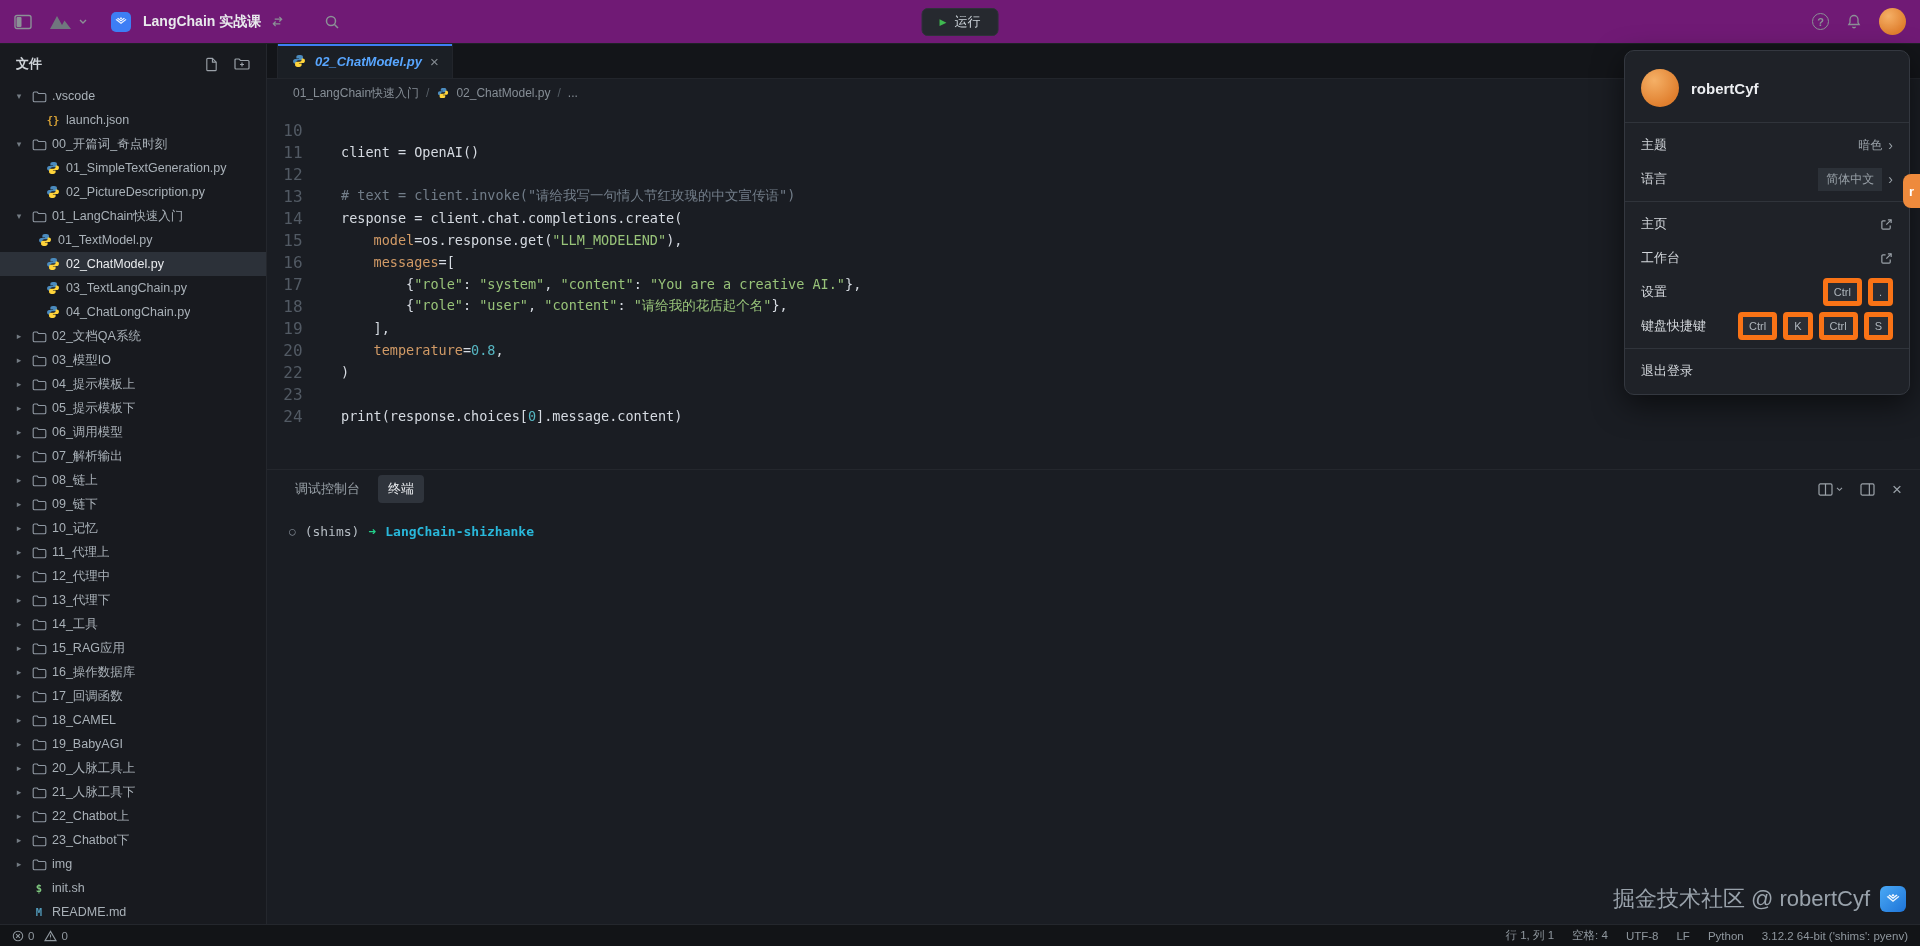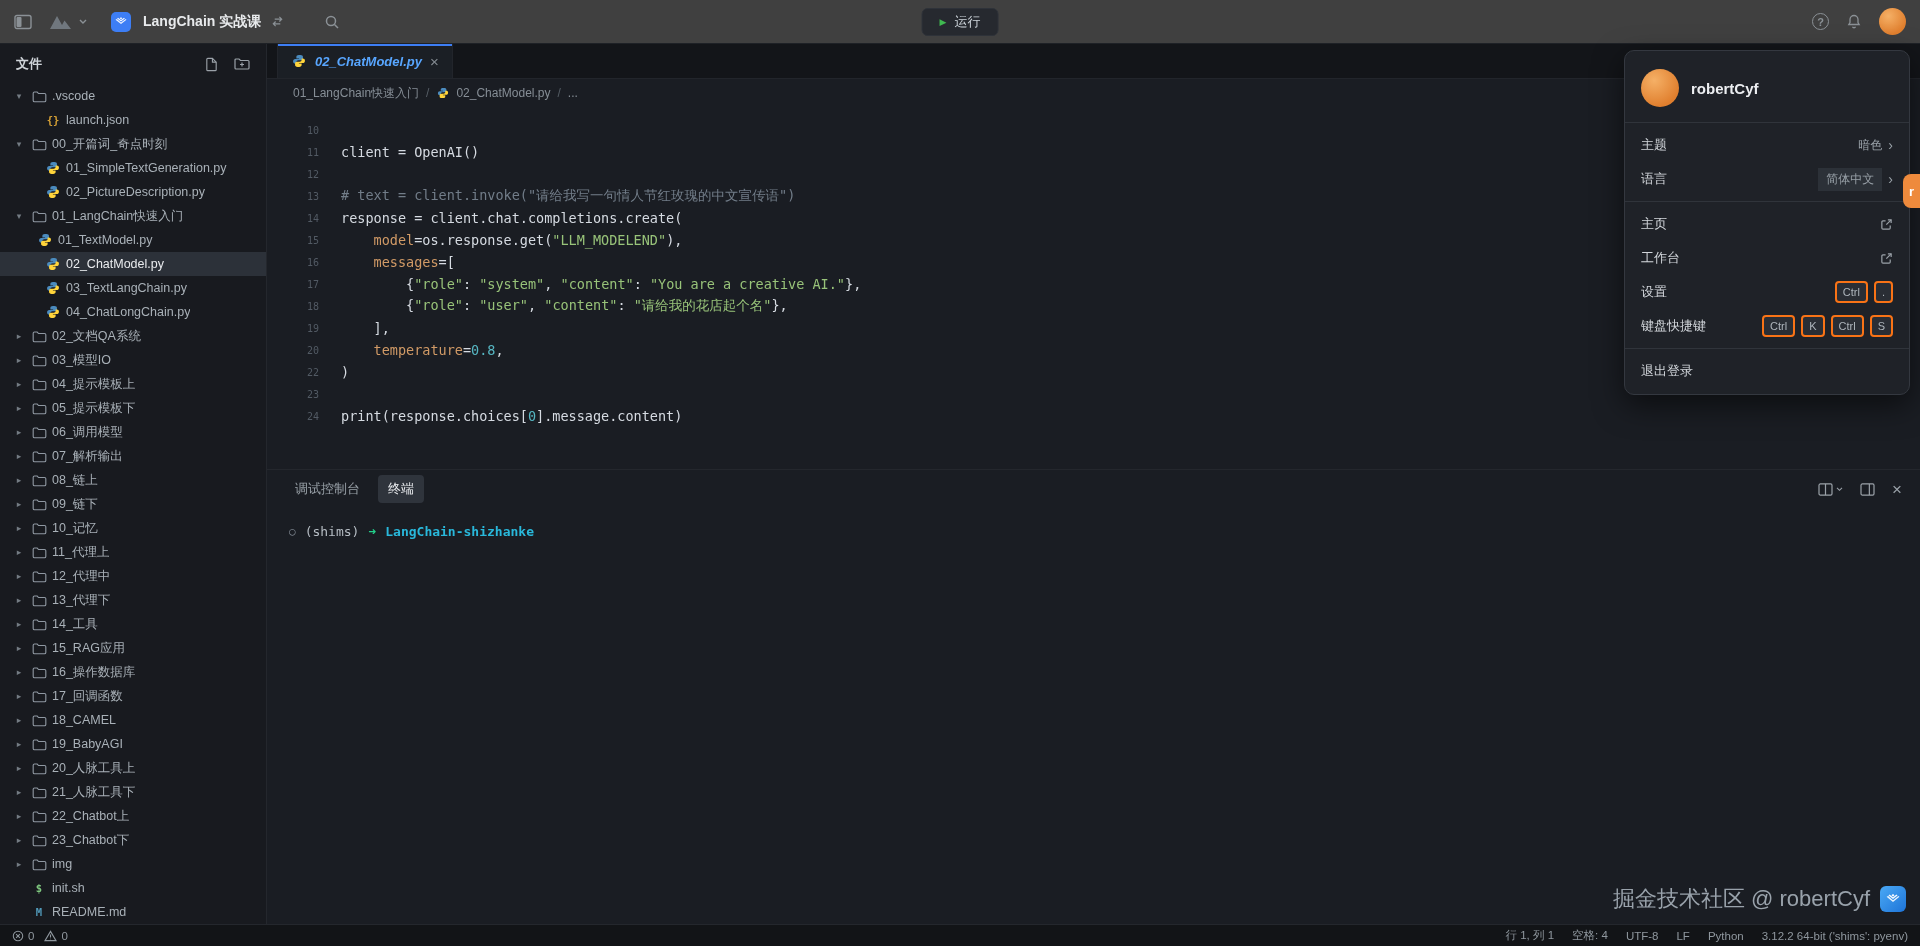--- a/index.html
+++ b/index.html
@@ -1,21 +1,21 @@
 <!DOCTYPE html>
 <html><head>
 <meta charset="utf-8">
 <style>
 *{box-sizing:border-box;margin:0;padding:0}
 html,body{width:1920px;height:946px;overflow:hidden}
 body{font-family:"Liberation Sans","DejaVu Sans",sans-serif;background:#101215;color:#aab2b9;font-size:13px}
 .app{width:100%;height:100%;display:flex;flex-direction:column;position:relative}
 
 
-.titlebar{height:44px;flex:0 0 44px;background:#404040;display:flex;align-items:center;padding:0 14px;position:relative;border-bottom:1px solid #1e2126}
+.titlebar{height:44px;flex:0 0 44px;background:#701a75;display:flex;align-items:center;padding:0 14px;position:relative;border-bottom:1px solid #1e2126}
 .tb-left{display:flex;align-items:center;gap:10px}
 .tb-icon{display:flex;align-items:center;justify-content:center;cursor:pointer}
 .tb-logo-group{display:flex;align-items:center;gap:5px;margin-left:6px;cursor:pointer}
 .app-icon{width:20px;height:20px;border-radius:5px;background:#3d7ef5;display:flex;align-items:center;justify-content:center;margin-left:14px}
 .tb-title{font-size:14px;font-weight:700;color:#e8eaec;margin-left:2px;white-space:nowrap}
 .search{margin-left:30px}
 .run-btn{position:absolute;left:50%;top:8px;transform:translateX(-50%);height:28px;padding:0 17px;display:flex;align-items:center;gap:8px;background:#26292f;border:1px solid #2e3239;border-radius:6px;color:#cdd4da;font-size:13px;cursor:pointer;font-family:inherit}
 .play{color:#3fb950;font-size:9px;line-height:1}
 .tb-right{margin-left:auto;display:flex;align-items:center;gap:17px}
 .help-icon{width:17px;height:17px;border:1.4px solid #8b9196;border-radius:50%;color:#8b9196;font-size:11px;font-weight:700;display:flex;align-items:center;justify-content:center;cursor:pointer}
@@ -43,21 +43,21 @@
 .tabbar{height:35px;flex:0 0 35px;background:#131519;display:flex;align-items:stretch;padding-left:10px;border-bottom:1px solid #22252b}
 .tab{display:flex;align-items:center;gap:8px;padding:0 13px;background:#1b1f25;border-left:1px solid #22252b;border-right:1px solid #22252b;position:relative;cursor:pointer}
 .tab.active::before{content:"";position:absolute;top:0;left:0;right:0;height:2px;background:#3d7ef5}
 .tab-label{font-size:13px;font-style:italic;font-weight:600;color:#58a6ff}
 .tab-close{color:#848b92;font-size:15px;line-height:1;cursor:pointer}
 .breadcrumb{height:28px;flex:0 0 28px;display:flex;align-items:center;gap:7px;padding-left:26px;font-size:12px;color:#868e96}
 .bc-sep{color:#565e66}
 .bc-seg{cursor:pointer}
 .editor{flex:1;min-height:0;overflow:hidden;padding-top:12px;font-family:"DejaVu Sans Mono","Liberation Mono",monospace;font-size:13.5px}
 .code-line{height:22px;display:flex;align-items:center;white-space:pre}
-.ln{width:52px;flex:0 0 52px;text-align:right;color:#525a64;font-size:10px;margin-right:22px;user-select:none}
+.ln{width:52px;flex:0 0 52px;text-align:center;color:#525a64;font-size:16px;margin-right:22px;user-select:none}
 .tk-d{color:#d6dbe2}
 .tk-c{color:#727d89;}
 .tk-s{color:#98c379}
 .tk-p{color:#d19a66}
 .tk-n{color:#56b6c2}
 
 
 .panel{height:455px;flex:0 0 455px;border-top:1px solid #24272d;position:relative;display:flex;flex-direction:column;background:#1a1d23}
 .panel-header{height:38px;flex:0 0 38px;display:flex;align-items:center;padding:0 18px;gap:8px}
 .panel-tab{font-size:13px;color:#99a1a8;padding:5px 10px;cursor:pointer;border-radius:4px}
@@ -85,21 +85,21 @@
 .user-menu{position:absolute;top:50px;right:10px;width:286px;background:#1f2228;border:1px solid #343840;border-radius:10px;box-shadow:0 10px 30px rgba(0,0,0,.55);z-index:40;padding:6px 0;font-size:13px}
 .menu-header{display:flex;align-items:center;gap:12px;padding:12px 16px 10px}
 .menu-avatar{width:38px;height:38px;border-radius:50%;background:radial-gradient(circle at 35% 30%,#f5b066,#e07f2e 72%)}
 .menu-name{font-size:15px;font-weight:700;color:#eceef1}
 .menu-divider{height:1px;background:#30343b;margin:5px 0}
 .menu-row{height:34px;display:flex;align-items:center;padding:0 16px;cursor:pointer}
 .menu-label{color:#d3d7dc}
 .menu-right{margin-left:auto;display:flex;align-items:center;gap:6px;color:#99a1a8;font-size:12px}
 .menu-value.pill{background:#2c3138;padding:3px 8px;border-radius:0}
 .menu-chevron{font-size:14px;color:#99a1a8}
-.keycap{background:#2a2e35;border:2px solid #f97316;border-radius:4px;padding:1px 6px;font-size:11px;color:#aeb5bc;line-height:1.5}
+.keycap{background:#2a2e35;border:5px solid #f97316;border-radius:4px;padding:1px 6px;font-size:11px;color:#aeb5bc;line-height:1.5}
 .ext{display:flex}
 
 
 .edge-badge{position:absolute;right:0;top:174px;width:17px;height:34px;background:#ee8a3c;border-radius:8px 0 0 8px;color:#fff;font-weight:700;font-size:13px;display:flex;align-items:center;justify-content:center;z-index:60;cursor:pointer}
 </style>
 </head>
 <body>
 
 <div class="app">
 

